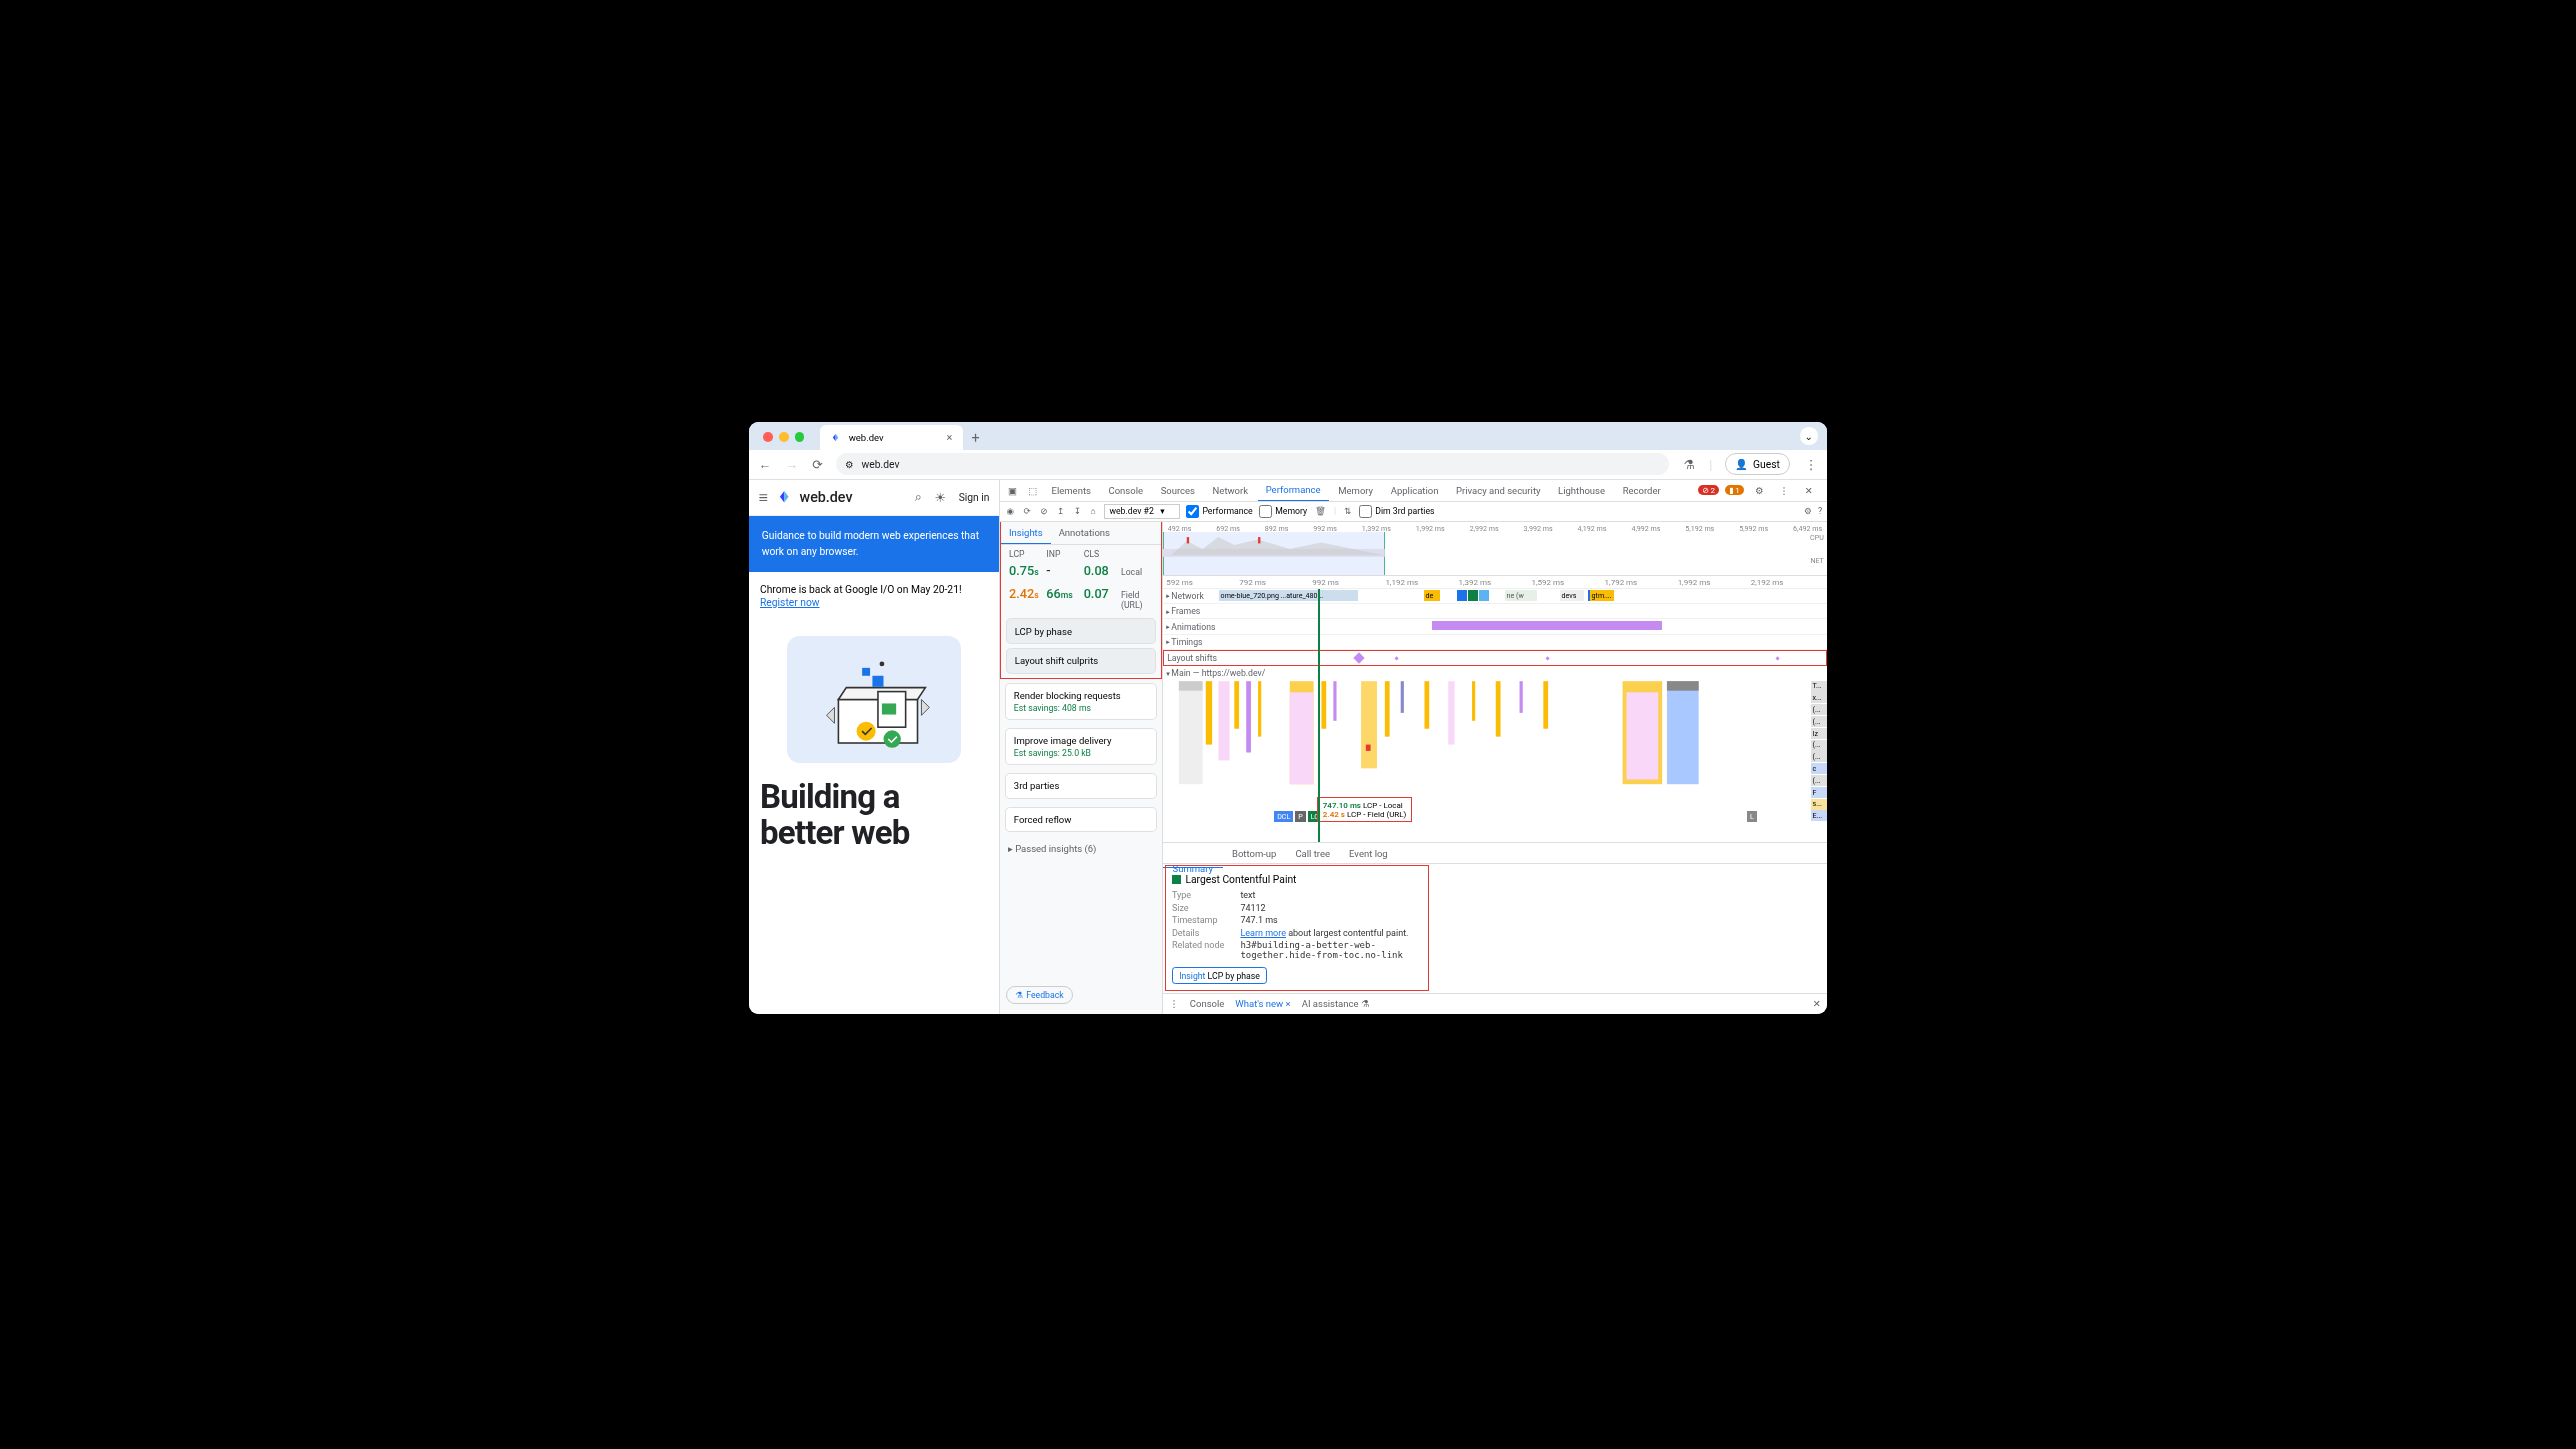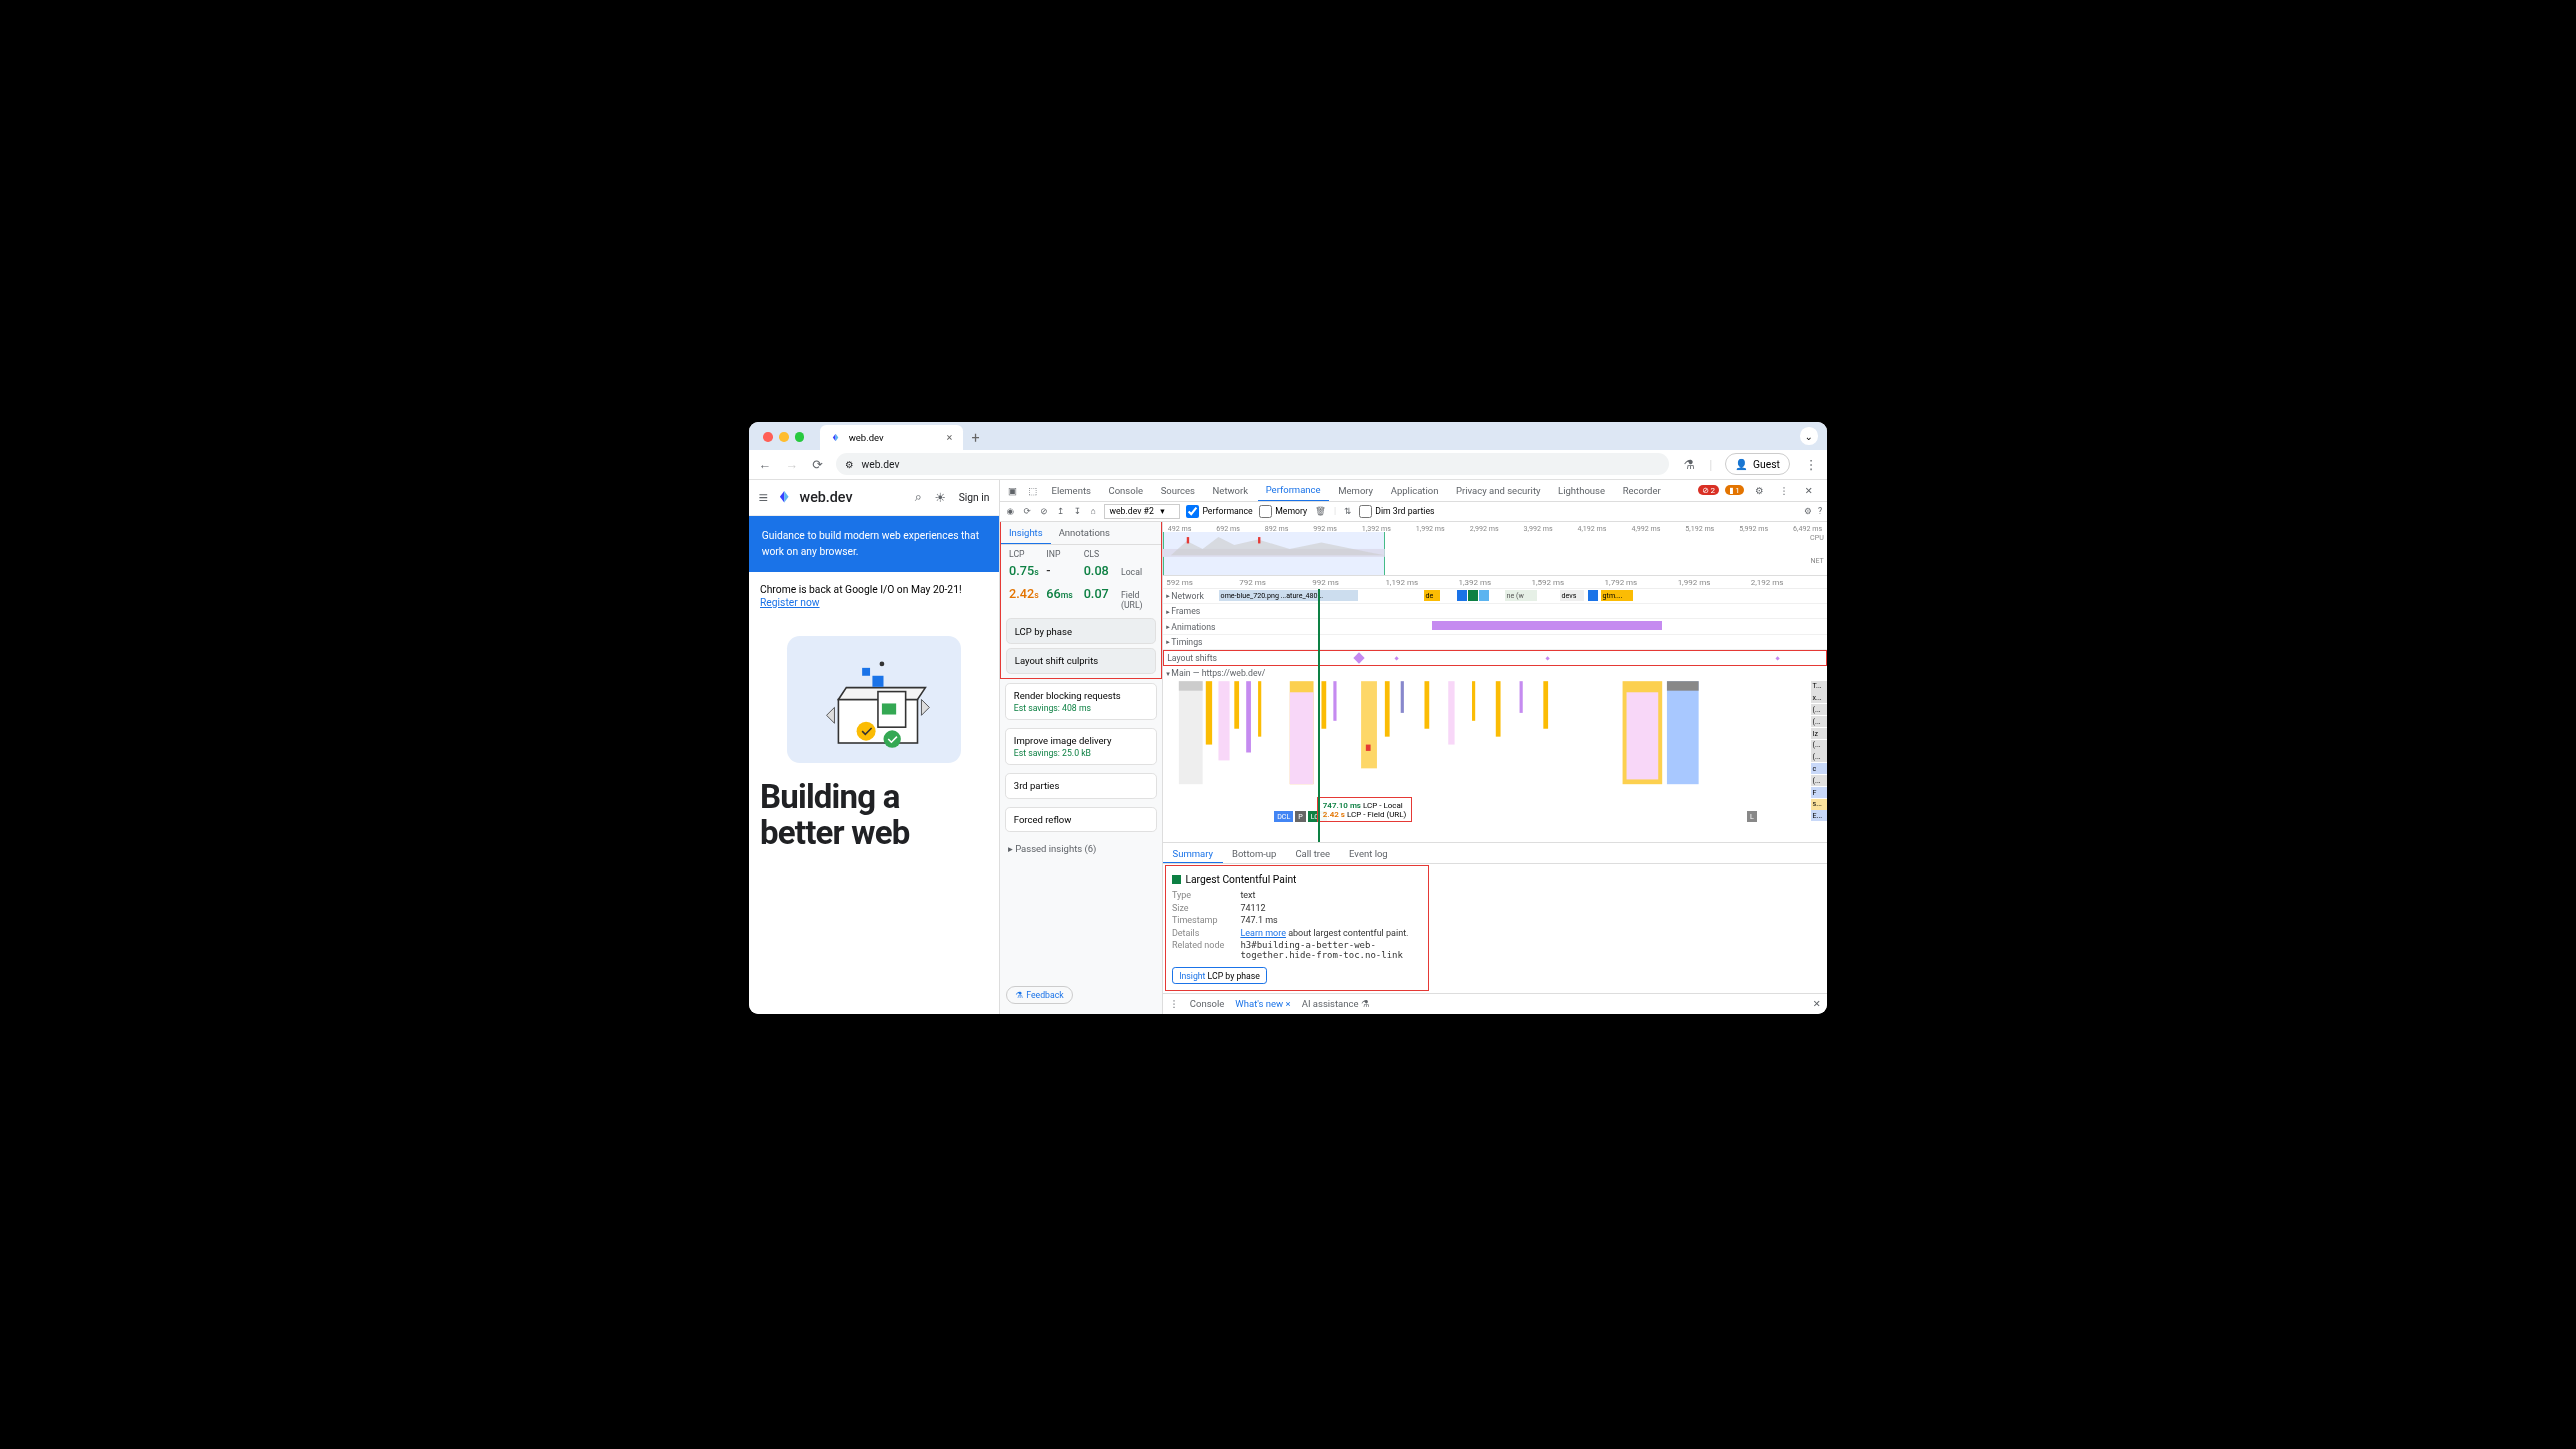--- a/index.html
+++ b/index.html
@@ -109,21 +109,21 @@
 .flame-labels div { height: 11px; background: #e0e0e0; margin-bottom: 0.8px; padding: 0.8px 1.6px; overflow: hidden; }
 
 .lcp-marker { position: absolute; border: 1.6px solid #e53935; background: rgba(255,255,255,0.95); padding: 2.4px 4.8px; font-size: 8px; }
 .lcp-badges { position: absolute; display: flex; gap: 1.6px; }
 .lcp-badge { background: #0d8043; color: #fff; padding: 0.8px 3.2px; font-size: 7.1px; }
 .dcl-badge { background: #4285f4; color: #fff; padding: 0.8px 3.2px; font-size: 7.1px; }
 
 
 .summary-tabs { height: 22px; display: flex; border-top: 0.8px solid #ddd; border-bottom: 0.8px solid #ddd; }
 .summary-tab { padding: 4.8px 9.5px; font-size: 9.5px; color: #5f6368; cursor: pointer; }
-.summary-tab.active { color: #1a73e8; border-bottom: 1.6px solid #1a73e8; }
+.summary-tab.active { color: #1a73e8; border-bottom: 1.6px solid #1a73e8; margin-top: 15px; }
 .summary-content { padding: 6.3px; font-size: 9.5px; border: 1.6px solid #e53935; margin: 1.6px; flex-shrink: 0; }
 .summary-title { display: flex; align-items: center; gap: 4.8px; font-size: 10.3px; margin-bottom: 4.8px; }
 .summary-swatch { width: 8.7px; height: 8.7px; background: #0d8043; }
 .summary-row { display: flex; gap: 9.5px; margin: 2.4px 0; color: #5f6368; font-size: 9px; }
 .summary-row .key { color: #888; min-width: 59px; }
 .summary-row .val { color: #333; }
 .insight-link { display: inline-block; border: 0.8px solid #1a73e8; border-radius: 3.2px; padding: 2.4px 6.3px; margin-top: 4.8px; font-size: 8.7px; }
 .insight-link .blue { color: #1a73e8; }
 
 
@@ -374,21 +374,21 @@
               <div class="track-content">
                 <div class="block" style="left:0;width:71px;background:#cde;">ome-blue_720.png</div>
                 <div class="block" style="left:60px;width:79px;background:#cde;">...ature_480...</div>
                 <div class="block" style="left:205px;width:16px;background:#fbbc04;">de</div>
                 <div class="block" style="left:238px;width:9.5px;background:#1a73e8;"></div>
                 <div class="block" style="left:249px;width:9.5px;background:#0d8043;"></div>
                 <div class="block" style="left:260px;width:9.5px;background:#5bb4f0;"></div>
                 <div class="block" style="left:286px;width:32px;background:#e6f0e6;color:#555">ne (w</div>
                 <div class="block" style="left:341px;width:24px;background:#eee;">devs</div>
                 <div class="block" style="left:369px;width:9.5px;background:#1a73e8;"></div>
-                <div class="block" style="left:382px;width:32px;background:#fbbc04;">gtm....</div>
+                <div class="block" style="left:371px;width:24px;background:#fbbc04;">gtm....</div>
               </div>
             </div>
             <div class="track-row">
               <div class="track-label">
                     <span class="track-arrow">▸</span>
                     <span>Frames</span>
                   </div>
               <div class="track-content"></div>
             </div>
             <div class="track-row">

